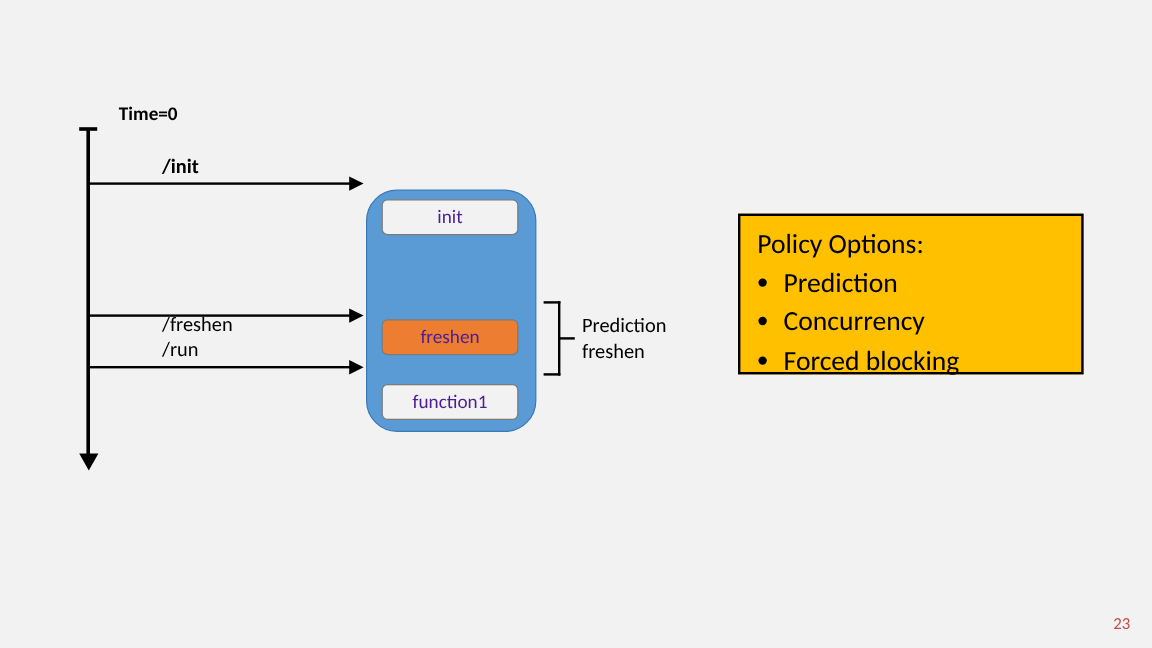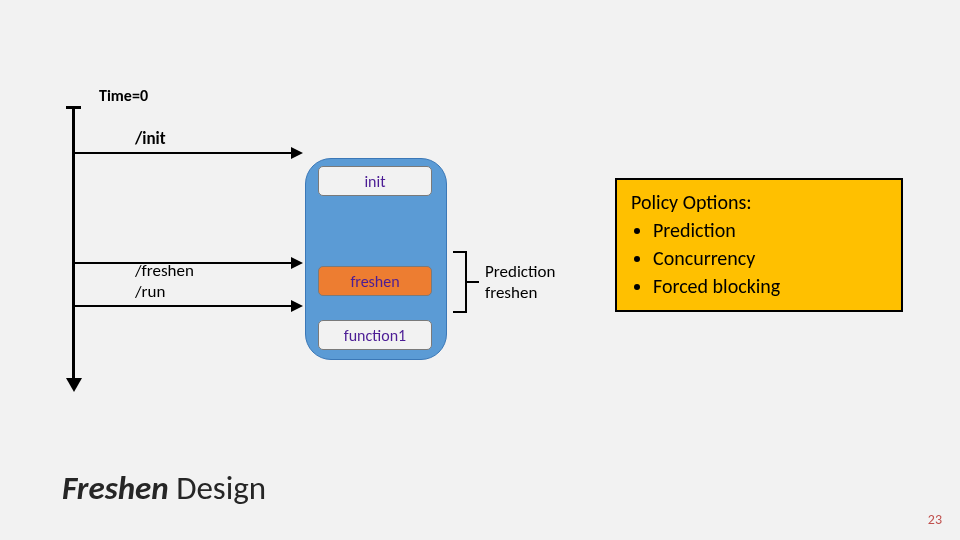--- a/index.html
+++ b/index.html
@@ -155,21 +155,21 @@
   .policy {
     position: absolute;
     left: 615px;
     top: 178px;
     width: 288px;
     height: 134px;
     background: #ffc000;
     border: 2px solid #000;
     box-sizing: border-box;
     padding: 8px 14px;
-    font-size: 20px;
+    font-size: 23px;
     line-height: 1.4;
   }
   .policy ul {
     margin: 0;
     padding-left: 22px;
   }
 
   
   .title {
     position: absolute;
@@ -225,19 +225,16 @@
 
   <div class="policy">
     <div>Policy Options:</div>
     <ul>
       <li>Prediction</li>
       <li>Concurrency</li>
       <li>Forced blocking</li>
     </ul>
   </div>
 
-  <div class="title">
-    <span class="em">Freshen</span><span> Design</span>
-  </div>
 
   <div class="pagenum">23</div>
 
 </div>
 
 </body></html>

